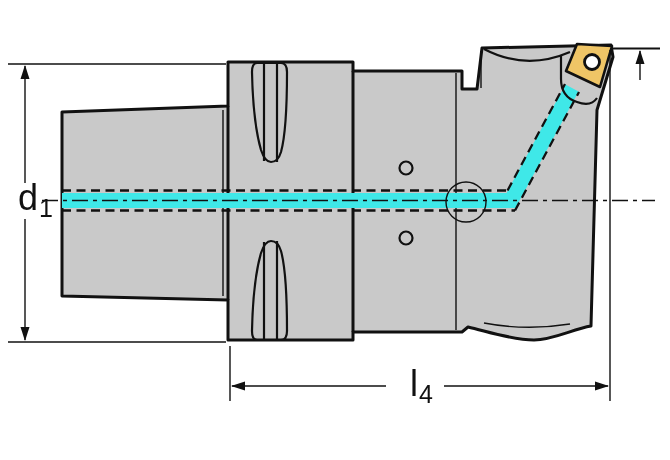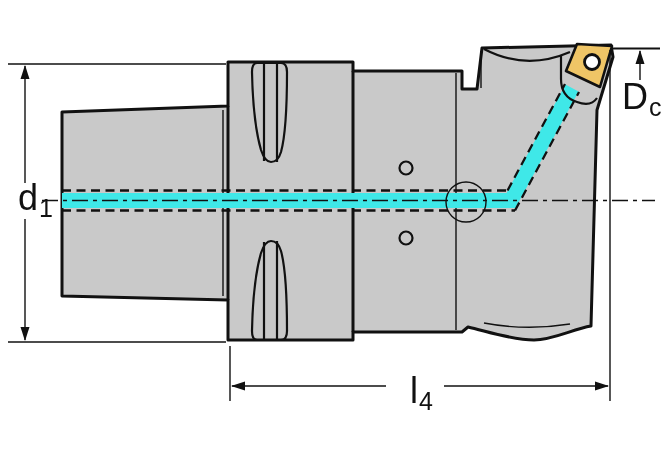--- a/index.html
+++ b/index.html
@@ -15,21 +15,21 @@
   .bore-dash{stroke:var(--c-outline,#111);stroke-width:2.3;fill:none;stroke-dasharray:9 5.5;}
   .centerline{stroke:var(--c-outline,#111);stroke-width:1.5;fill:none;stroke-dasharray:16 5 4 5;}
   .dim{stroke:var(--c-outline,#111);stroke-width:1.4;fill:none;}
   .arrow{fill:var(--c-outline,#111);stroke:none;}
   .insert{fill:var(--c-insert,#efc566);stroke:var(--c-outline,#111);stroke-width:2.6;stroke-linejoin:round;}
   .hole-white{fill:#fff;stroke:var(--c-outline,#111);stroke-width:2.8;}
   .screw{fill:#fff;stroke:var(--c-outline,#111);stroke-width:2;}
   
   .dim-label{position:absolute;color:var(--c-outline,#111);font-size:36px;line-height:1;white-space:nowrap;}
   .dim-label .sub{font-size:25px;position:relative;top:7px;left:1px;}
-  .label-l4{text-align:center;width:44px;margin-top:7px;}
+  .label-l4{text-align:center;width:44px;}
 </style>
 </head>
 <body>
 
 <div class="canvas">
   <svg width="670" height="460" viewBox="0 0 670 460">
 
     <path class="outline" d="M 62,112 L 228,106 L 228,62 L 353,62 L 353,71 L 462,71 L 462,89 L 477,89 L 482,48
          L 611,45 L 613,57 L 597,110 L 591,326
          C 573,329 553,340 534,340 C 512,340 486,331 468,327
@@ -98,16 +98,13 @@
       <polygon class="arrow" points="640,50 635.5,64 644.5,64"></polygon>
     </g>
   </svg>
 
   <div class="dim-label" style="left:18px;top:180px;">
     <span>d</span><span class="sub">1</span>
   </div>
   <div class="dim-label label-l4" style="left:399px;top:366px;">
     <span>l</span><span class="sub">4</span>
   </div>
-  <div class="dim-label" style="left:622px;top:79px;">
-    <span>D</span><span class="sub">c</span>
-  </div>
 </div>
 
 </body></html>

